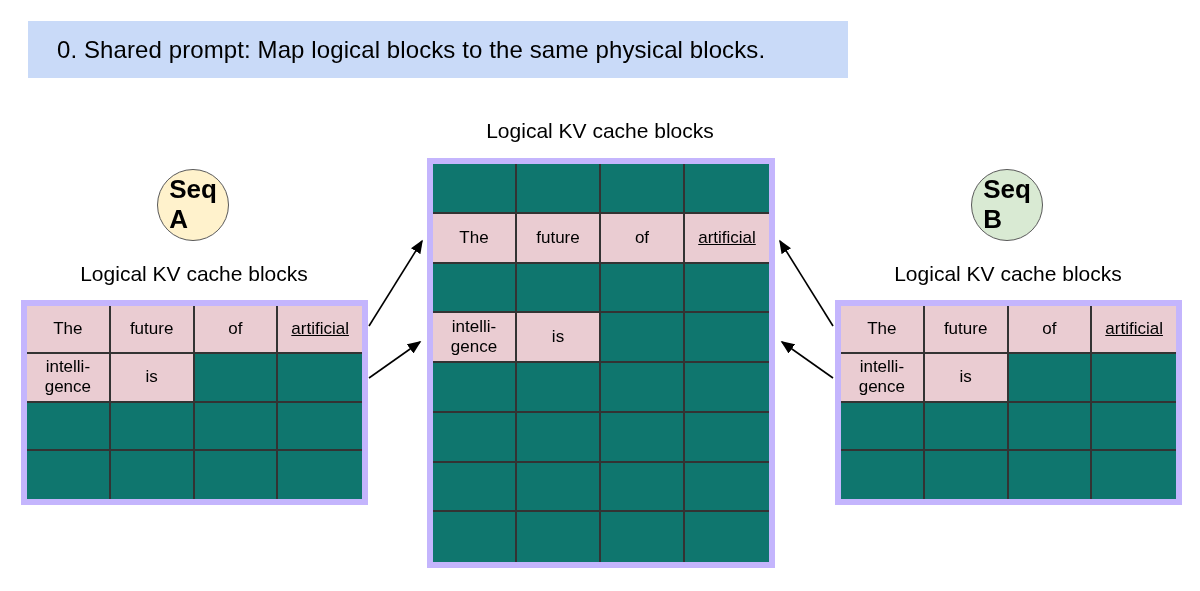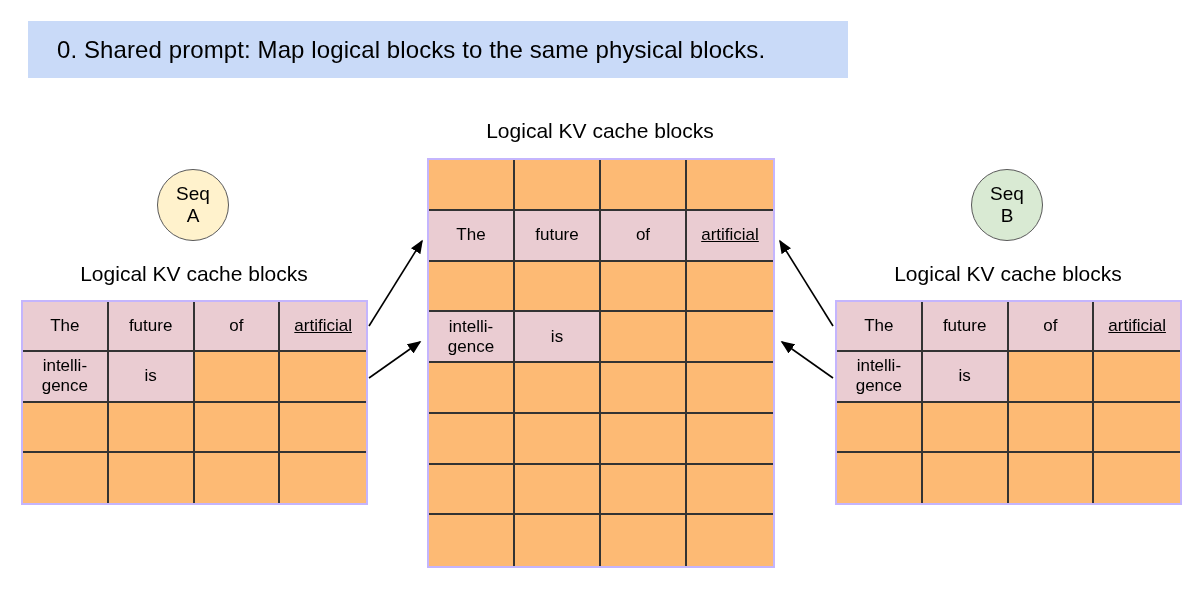--- a/index.html
+++ b/index.html
@@ -22,29 +22,30 @@
     position:absolute;font-size:21px;text-align:center;white-space:nowrap;
   }
   #physical-title{left:427px;top:119px;width:346px;}
   #label-a{left:21px;top:262px;width:346px;}
   #label-b{left:835px;top:262px;width:346px;}
 
   
   .seq-badge{
     position:absolute;width:72px;height:72px;border-radius:50%;
     border:1.5px solid #595959;display:flex;align-items:center;justify-content:center;
-    text-align:center;font-size:19px;line-height:1.15;white-space:pre-line;
+    font-size:26px;line-height:1.15;white-space:pre-line;
     box-sizing:border-box;
+    font-weight:bold;
   }
   #seq-a{left:157px;top:169px;}
   #seq-b{left:971px;top:169px;}
 
   
   .kv-grid{
-    position:absolute;display:grid;border:2px solid #c4b5fd;background:#fdba74;
+    position:absolute;display:grid;border:6px solid #c4b5fd;background:#0f766e;
     box-sizing:border-box;
   }
   #physical-grid{left:427px;top:158px;width:348px;height:410px;}
   #grid-a{left:21px;top:300px;width:347px;height:205px;}
   #grid-b{left:835px;top:300px;width:347px;height:205px;}
   .cell{
     border-right:2px solid #333;border-bottom:2px solid #333;
     display:flex;align-items:center;justify-content:center;
     font-size:17px;line-height:1.18;text-align:center;white-space:pre-line;
     overflow:hidden;

